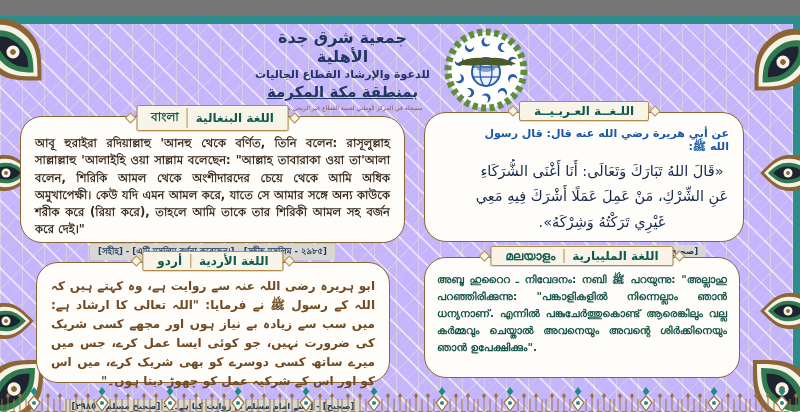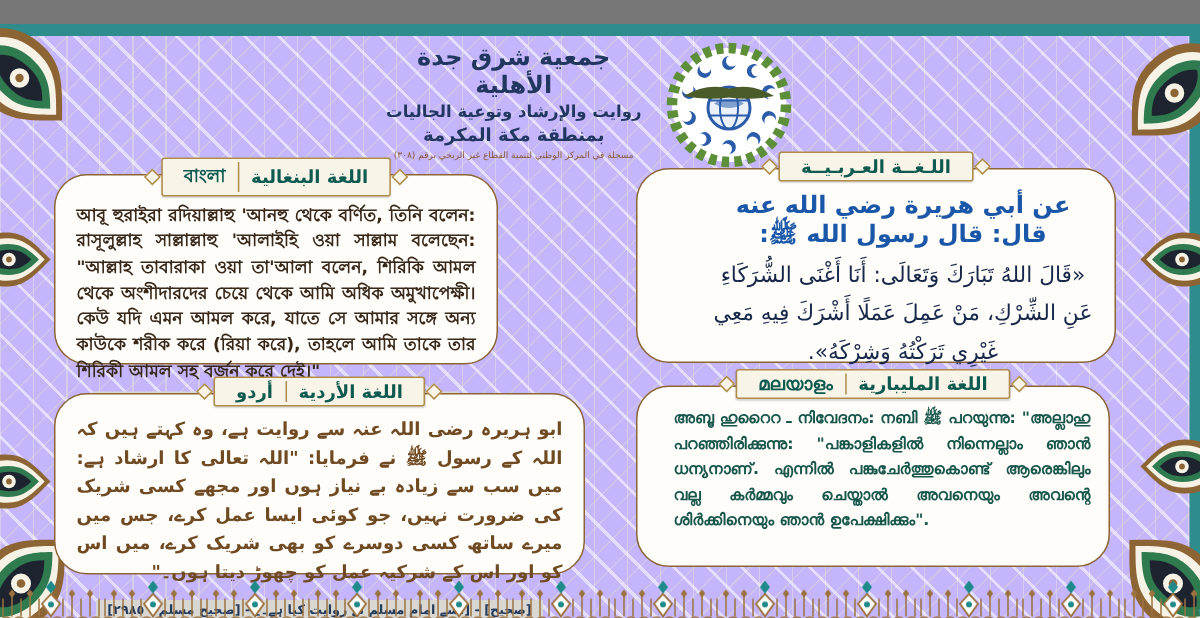--- a/index.html
+++ b/index.html
@@ -18,31 +18,31 @@
       repeating-linear-gradient(90deg, rgba(233,228,216,.5) 0 1px, rgba(0,0,0,0) 1px 22px);
   }
   .bar-top   { position:absolute; left:0; top:0; width:800px; height:8px; background:#2e8c8c; }
   .bar-bottom{ position:absolute; left:0; top:401px; width:800px; height:11px; background:#2e8c8c; }
   .bar-right { position:absolute; right:0; top:0; width:7px; height:412px; background:#2e8c8c; }
 
   
   .org-header { position:absolute; left:250px; top:12px; width:185px; text-align:center; direction:rtl; color:#21375f; }
   .org-line1 { font-size:16px; font-weight:bold; letter-spacing:0px; }
   .org-line2 { font-size:11px; font-weight:bold; margin-top:2px; }
-  .org-line3 { font-size:12px; font-weight:bold; margin-top:2px; }
+  .org-line3 { font-size:15px; font-weight:bold; margin-top:2px;text-decoration:underline; }
   .org-reg   { font-size:6px; color:#8a5a35; margin-top:3px; }
 
   .org-logo { position:absolute; left:438px; top:11px; }
 
   
   .panel {
     position:absolute; background:#fffdf9;
     border:1.6px solid #8d6434; border-radius:22px;
   }
-  .panel-bengali   { left:36px;  top:100px; width:296px; height:127px; }
+  .panel-bengali   { left:20px;  top:100px; width:385px; height:127px; }
   .panel-arabic    { left:424px; top:96px;  width:320px; height:130px;padding-left:36px; }
   .panel-urdu      { left:36px;  top:246px; width:354px; height:121px; }
   .panel-malayalam { left:424px; top:241px; width:316px; height:121px; }
 
   .tab {
     position:absolute; top:-12px; left:50%; transform:translateX(-50%);
     background:#f8f4e7; border:1px solid #b08c4a; border-radius:2px;
     padding:2px 14px; white-space:nowrap; font-weight:bold; font-size:12px;
     color:#0e5a50; box-shadow:0 1px 1px rgba(0,0,0,.15);
     display:flex; align-items:center; gap:8px; z-index:3;
@@ -57,27 +57,27 @@
   .tab-div { width:1px; align-self:stretch; background:#b08c4a; }
 
   .panel-body { padding:18px 14px 4px 14px; }
   .cite-row { text-align:center; }
   .cite {
     display:inline-block; background:#d9d7d2; color:#223a5c;
     font-size:8.5px; font-weight:bold; padding:1px 8px; white-space:nowrap;
   }
 
   .txt-bn { font-size:11.5px; line-height:1.5; font-weight:bold; color:#38281a; text-align:justify; }
-  .txt-ar-narr { direction:rtl; text-align:center; font-size:16px; font-weight:bold; color:#1a57a8; margin-bottom:3px; }
+  .txt-ar-narr { direction:rtl; text-align:right; font-size:11px; font-weight:bold; color:#1a57a8; margin-bottom:3px; }
   .txt-ar-body { direction:rtl; text-align:center; font-size:14.5px; line-height:1.75; font-weight:normal; color:#16284a; margin-bottom:4px; }
   .txt-ur { direction:rtl; font-size:12px; line-height:1.58; font-weight:bold; color:#6f4a22; text-align:justify; margin-bottom:3px; }
   .txt-ml { font-size:10.5px; line-height:1.62; font-weight:bold; color:#17564b; text-align:justify; margin-bottom:3px; }
   .panel-arabic   .panel-body { padding-top:14px; }
   .panel-urdu     .panel-body { padding-top:14px; }
-  .panel-malayalam.panel .panel-body { padding-top:13px; padding-left:24px; padding-right:12px; }
+  .panel-malayalam.panel .panel-body { padding-top:13px; padding-left:12px; padding-right:12px; }
 
   
   .orn { position:absolute; pointer-events:none; }
   .orn-left-1  { left:-14px; top:128px; transform:rotate(90deg); }
   .orn-left-2  { left:-14px; top:276px; transform:rotate(90deg); }
   .orn-right-1 { right:-8px; top:128px; transform:rotate(-90deg); }
   .orn-right-2 { right:-8px; top:266px; transform:rotate(-90deg); }
   .orn-tl { left:-16px; top:-6px;  transform:rotate(135deg); }
   .orn-tr { right:-12px; top:4px;  transform:rotate(-135deg); }
   .orn-bl { left:-16px; top:330px; transform:rotate(45deg); }
@@ -129,21 +129,21 @@
     </svg>
   <svg class="orn orn-right-1" width="40" height="58">
       <use href="#orn-sym"></use>
     </svg>
   <svg class="orn orn-right-2" width="40" height="58">
       <use href="#orn-sym"></use>
     </svg>
 
   <div class="org-header">
     <div class="org-line1">جمعية شرق جدة الأهلية</div>
-    <div class="org-line2">روایت والإرشاد وتوعية الجاليات</div>
+    <div class="org-line2">للدعوة والإرشاد القطاع الجاليات</div>
     <div class="org-line3">بمنطقة مكة المكرمة</div>
     <div class="org-reg">مسجلة في المركز الوطني لتنمية القطاع غير الربحي برقم (٣٠٨)</div>
   </div>
 
   <svg class="org-logo" width="96" height="86" viewBox="0 0 96 86">
     <circle cx="48" cy="43" r="38" fill="#ffffff" stroke="#5d8f38" stroke-width="7" stroke-dasharray="5 3.5"></circle>
     <g fill="#2a5caa">
       <g id="cr">
           <circle cx="48" cy="15" r="4.6"></circle>
           <circle cx="49.8" cy="13.6" r="3.8" fill="#ffffff"></circle>

